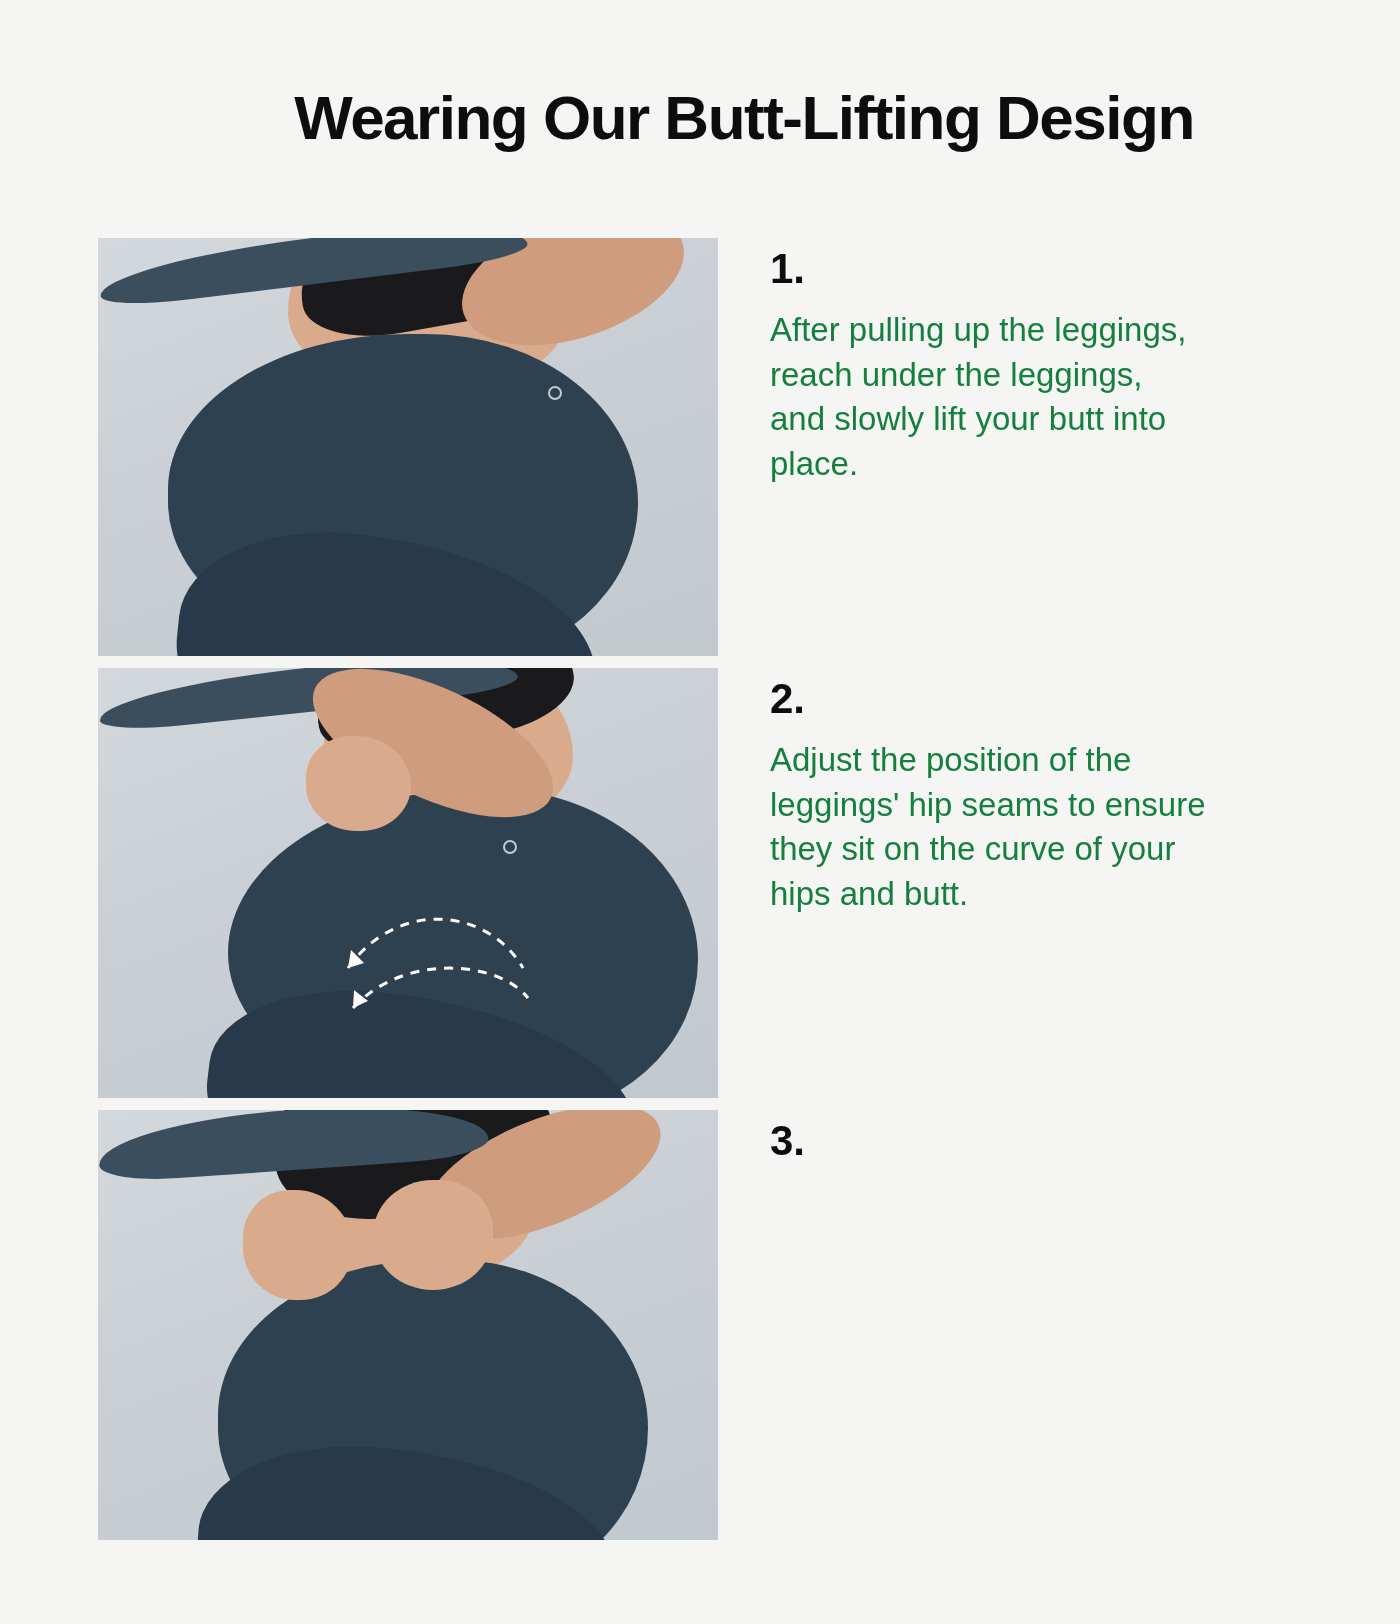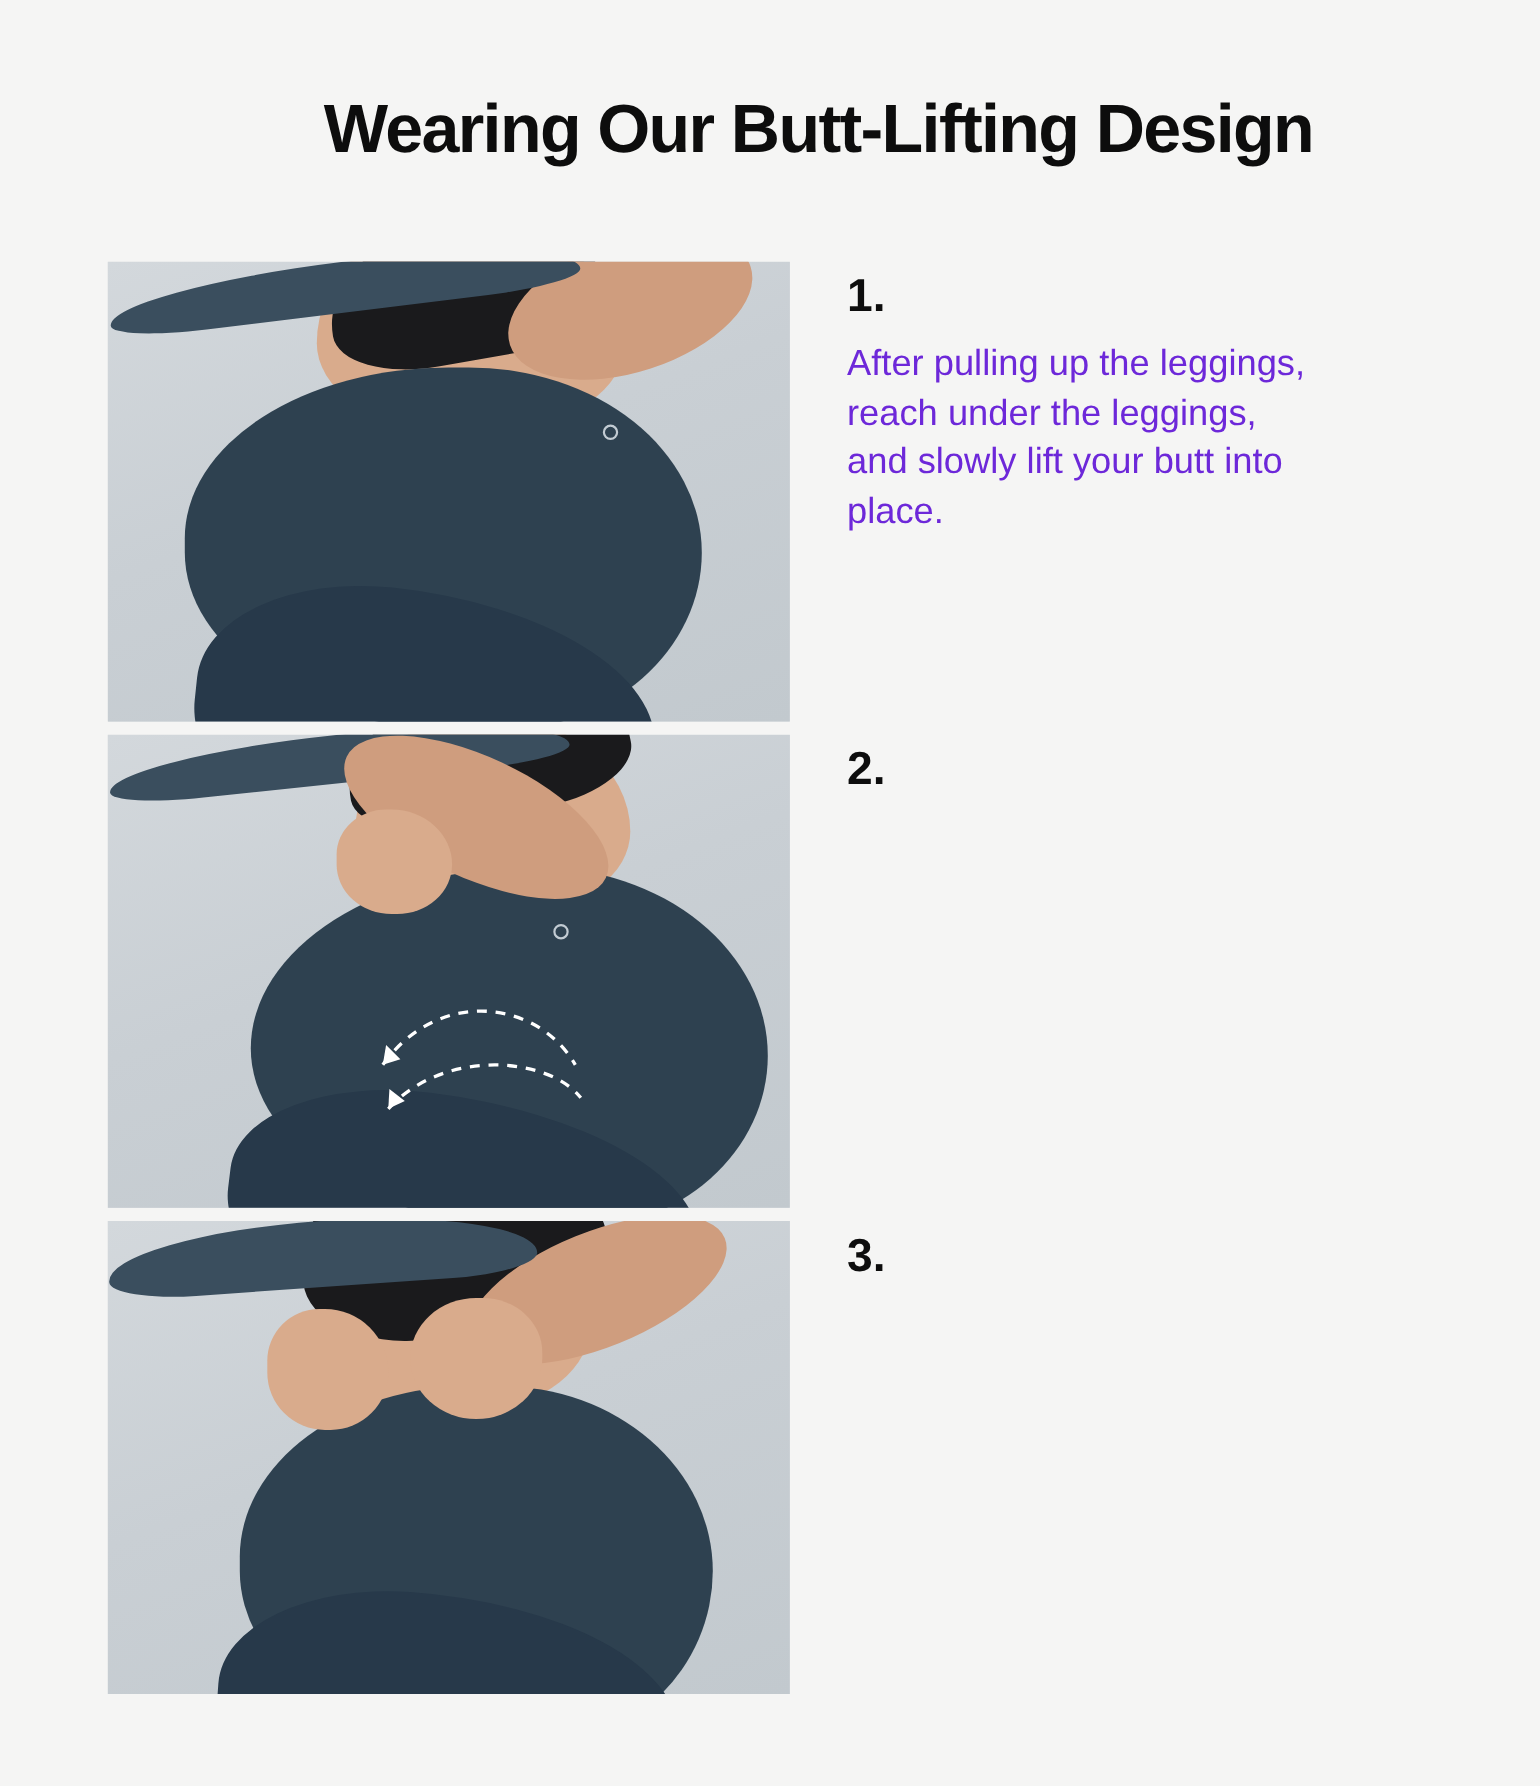--- a/index.html
+++ b/index.html
@@ -59,21 +59,21 @@
   .step-num {
     font-size: 42px;
     font-weight: bold;
     line-height: 1;
     margin-bottom: 18px;
     color: #0d0d0d;
   }
   .step-body {
     font-size: 33px;
     line-height: 1.35;
-    color: #6d28d9;
+    color: #15803d;
     max-width: 600px;
     white-space: pre-line;
   }
 
   
   .bg-grad {
     position: absolute;
     inset: 0;
     background: linear-gradient(160deg, #d3d8dc 0%, #c9cfd4 45%, #c2c9ce 100%);
   }
@@ -252,20 +252,24 @@
         <div class="logo-dot" style="left:405px; top:172px;"></div>
         <svg class="s2-arrows" viewBox="0 0 620 430">
           <path d="M250 300 C 300 230, 390 240, 425 300" fill="none" stroke="#ffffff" stroke-width="3" stroke-dasharray="9 8"></path>
           <path d="M255 340 C 305 285, 400 292, 430 330" fill="none" stroke="#ffffff" stroke-width="3" stroke-dasharray="9 8"></path>
           <path d="M250 300 l 3 -18 l 13 13 z" fill="#ffffff"></path>
           <path d="M255 340 l 1 -18 l 14 11 z" fill="#ffffff"></path>
         </svg>
       </div>
       <div class="text-col">
         <div class="step-num">2.</div>
+        <div class="step-body">Adjust the position of the
+leggings' hip seams to ensure
+they sit on the curve of your
+hips and butt.</div>
       </div>
     </div>
 
     <div class="step">
       <div class="photo s3">
         <div class="bg-grad"></div>
         <div class="skin s3-torso"></div>
         <div class="top-black s3-bra"></div>
         <div class="skin skin2 s3-arm"></div>
         <div class="legging s3-hip"></div>

